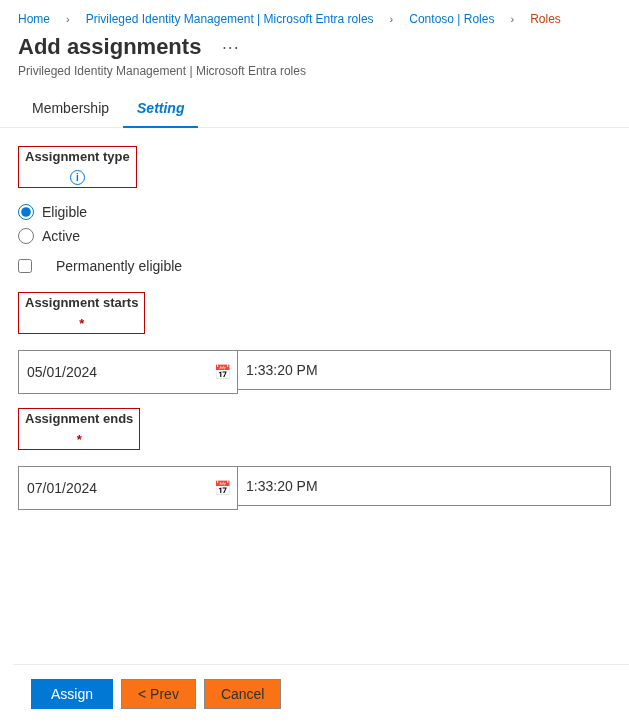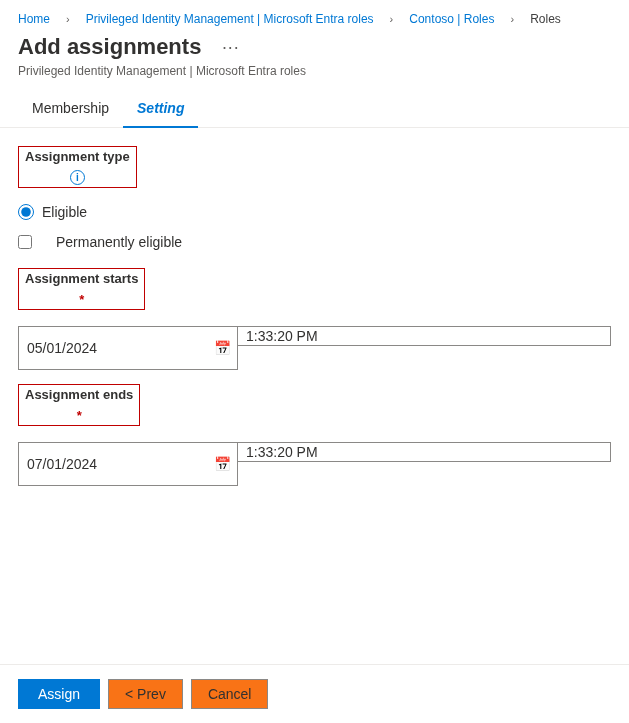--- a/index.html
+++ b/index.html
@@ -26,21 +26,21 @@
     .breadcrumb a {
       color: #0078d4;
       text-decoration: none;
     }
     .breadcrumb .sep {
       color: #605e5c;
       margin: 0 4px;
       font-size: 11px;
     }
     .breadcrumb .current {
-      color: #404040;
+      color: #c2410c;
     }
 
     
     .page-header {
       padding: 0 18px 4px;
       display: flex;
       align-items: center;
       gap: 20px;
     }
     .page-title {
@@ -190,34 +190,34 @@
       position: absolute;
       right: 6px;
       top: 50%;
       transform: translateY(-50%);
       color: #323130;
       font-size: 14px;
       pointer-events: none;
     }
     .time-input {
       flex: 1;
-      height: 20px;
+      height: 40px;
       border: 1px solid #8a8886;
       border-left: none;
       padding: 4px 8px;
       font-size: 14px;
       color: #323130;
       outline: none;
     }
 
     
     .footer {
       position: absolute;
       bottom: 0;
-      left: 0;
+      left: 13px;
       right: 0;
       border-top: 1px solid #edebe9;
       padding: 14px 18px;
       display: flex;
       gap: 8px;
       background: #fff;
     }
     .btn-primary {
       background: #0078d4;
       color: #fff;
@@ -271,20 +271,24 @@
         <span>Assignment type</span>
         <span class="info-icon">i</span>
       </span>
     </div>
 
     <div class="radio-group">
       <label class="radio-item">
         <input type="radio" name="assignment-type" checked="" style="">
         <span class="radio-label">Eligible</span>
       </label>
+      <label class="radio-item">
+        <input type="radio" name="assignment-type" style="">
+        <span class="radio-label">Active</span>
+      </label>
     </div>
 
 
     <label class="checkbox-item">
       <input type="checkbox" style="">
       <span class="checkbox-label">Permanently eligible</span>
     </label>
   </div>
 
   <div class="field-section">

